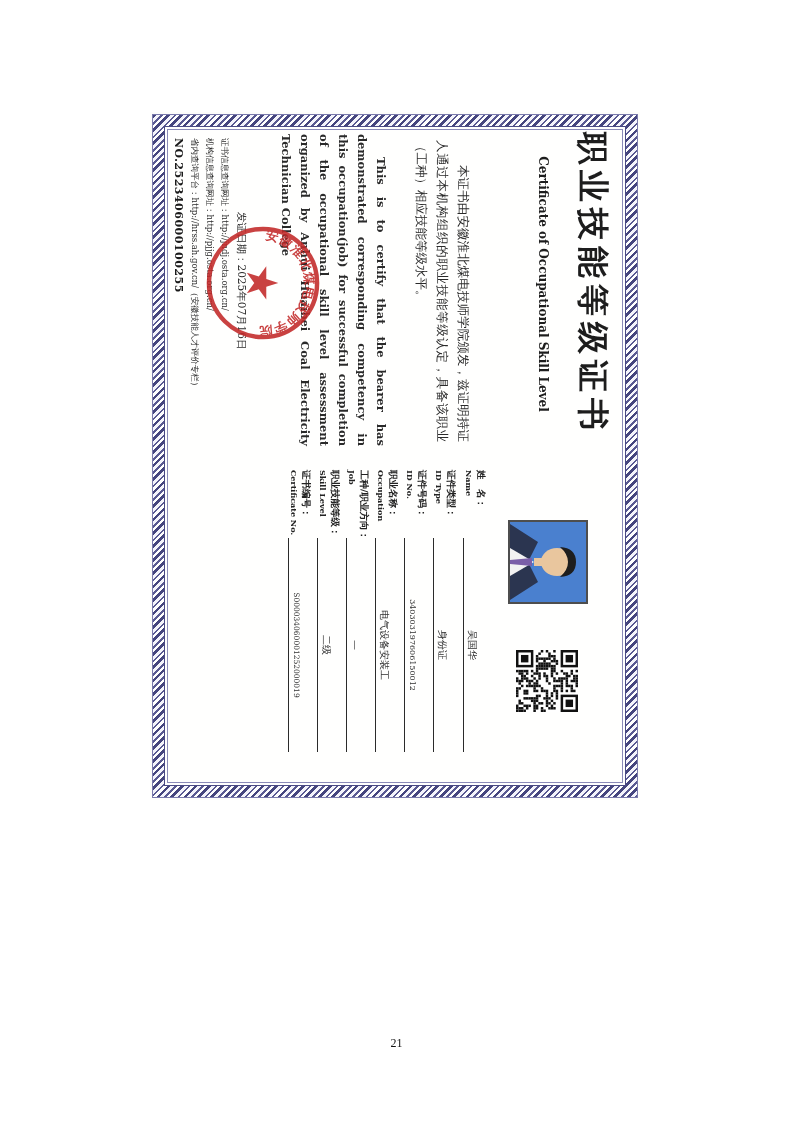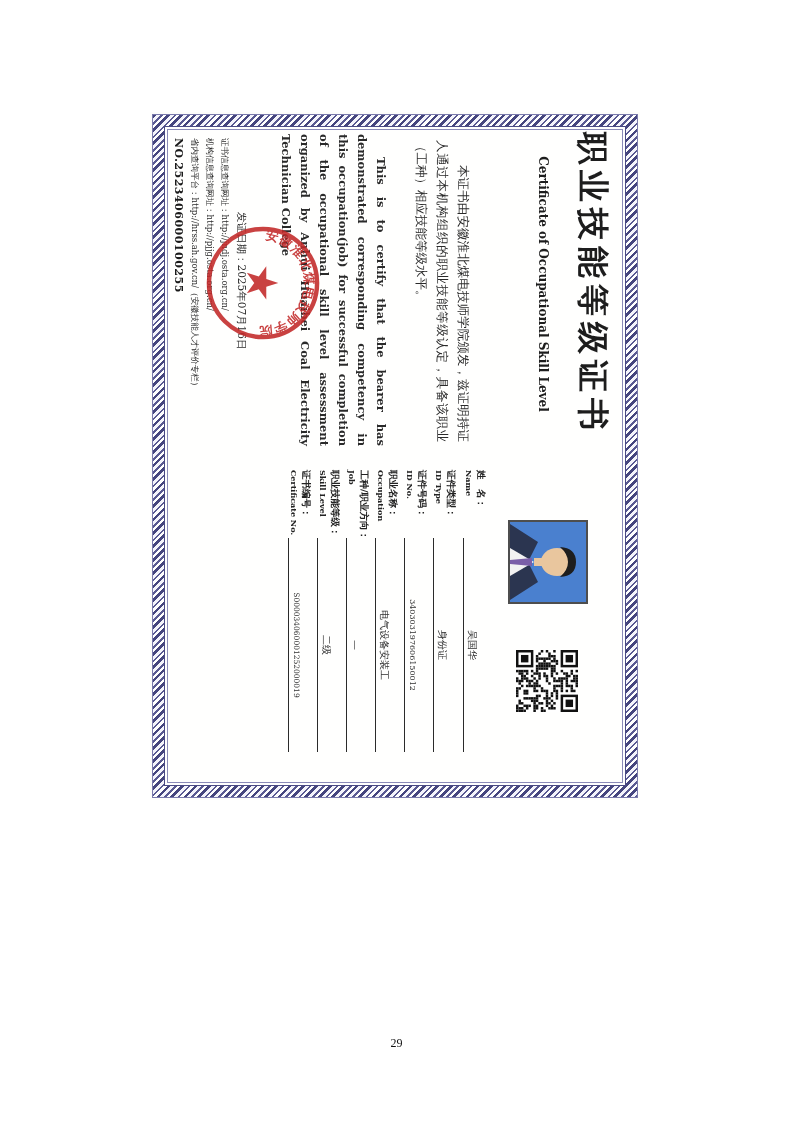--- a/index.html
+++ b/index.html
@@ -362,14 +362,14 @@
     </div>
     <div class="frow" style="top:328px">
       <div class="flabel">
           <div class="zh">证书编号：</div>
           <div class="en">Certificate No.</div>
         </div>
       <div class="fline"><span class="fval tiny">S000034060001252000019</span></div>
     </div>
   </div>
 
-  <div class="page-number">29</div>
+  <div class="page-number">21</div>
 </div>
 
 </body></html>

